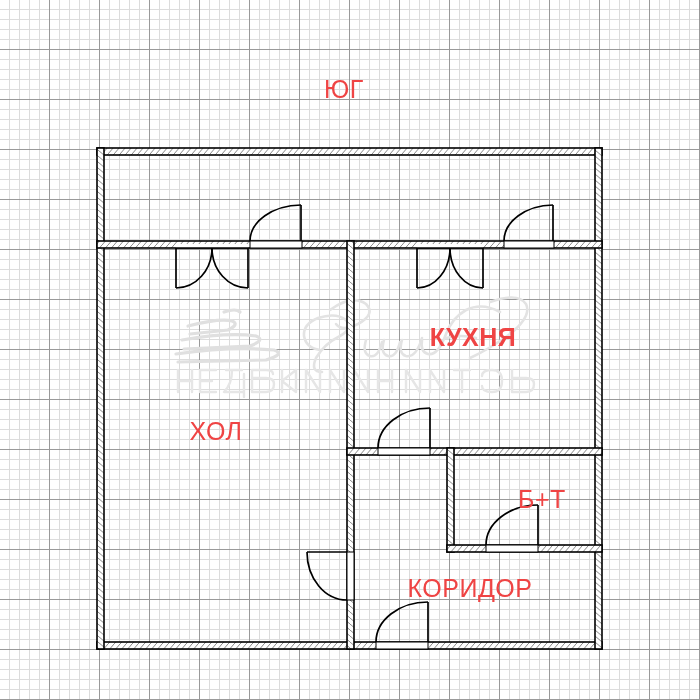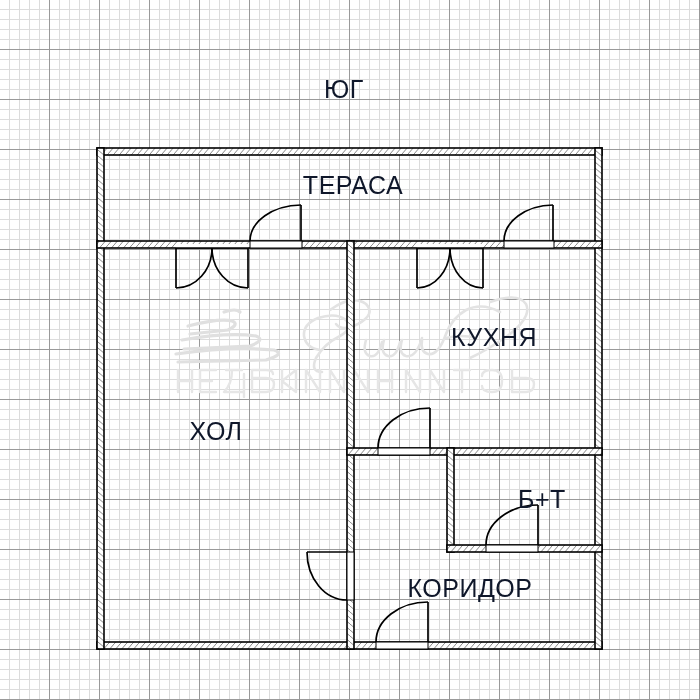--- a/index.html
+++ b/index.html
@@ -49,21 +49,21 @@
   #floorplan-svg {
     position: absolute;
     inset: 0;
     width: 700px;
     height: 700px;
   }
 
   
   .room-label, .compass-label {
     position: absolute;
-    color: #0f172a;
+    color: #ef4444;
     font-family: "Liberation Sans", sans-serif;
     white-space: nowrap;
     transform: translate(-50%, -50%);
     letter-spacing: 0.5px;
   }
   .compass-label { font-size: 25px; }
   .room-label    { font-size: 25px; }
 </style>
 </head>
 <body>
@@ -208,23 +208,22 @@
       <g>
         <rect x="376" y="642" width="52" height="7" fill="#ffffff" stroke="#000" stroke-width="1"></rect>
         <line x1="428" y1="642" x2="428" y2="602"></line>
         <path d="M376,642 A 52,40 0 0 1 428,602"></path>
       </g>
     </g>
   </svg>
 
   <div class="compass-label" style="left:344px; top:89px;">ЮГ</div>
 
-  <div class="room-label" style="left:353px; top:185px;">ТЕРАСА</div>
 
   <div class="room-label" style="left:216px; top:431px;">ХОЛ</div>
 
-  <div class="room-label" style="left:494px; top:337px;">КУХНЯ</div>
+  <div class="room-label" style="left:473px; top:337px;font-weight:bold;">КУХНЯ</div>
 
   <div class="room-label" style="left:542px; top:499px;">Б+Т</div>
 
   <div class="room-label" style="left:470px; top:588px;text-align:center;">КОРИДОР</div>
 
 </div>
 
 </body></html>

